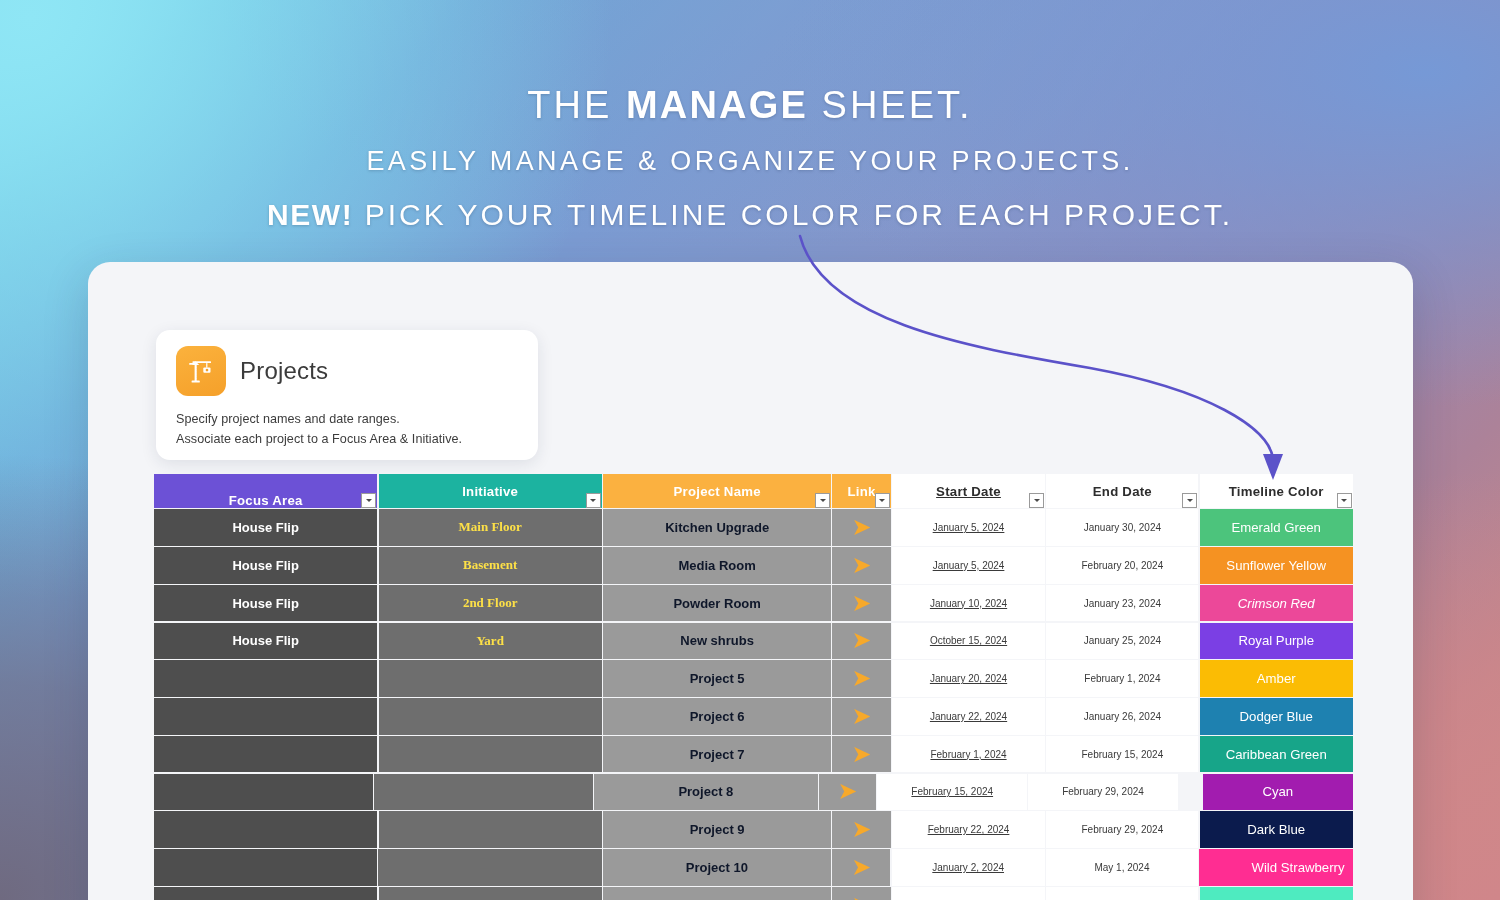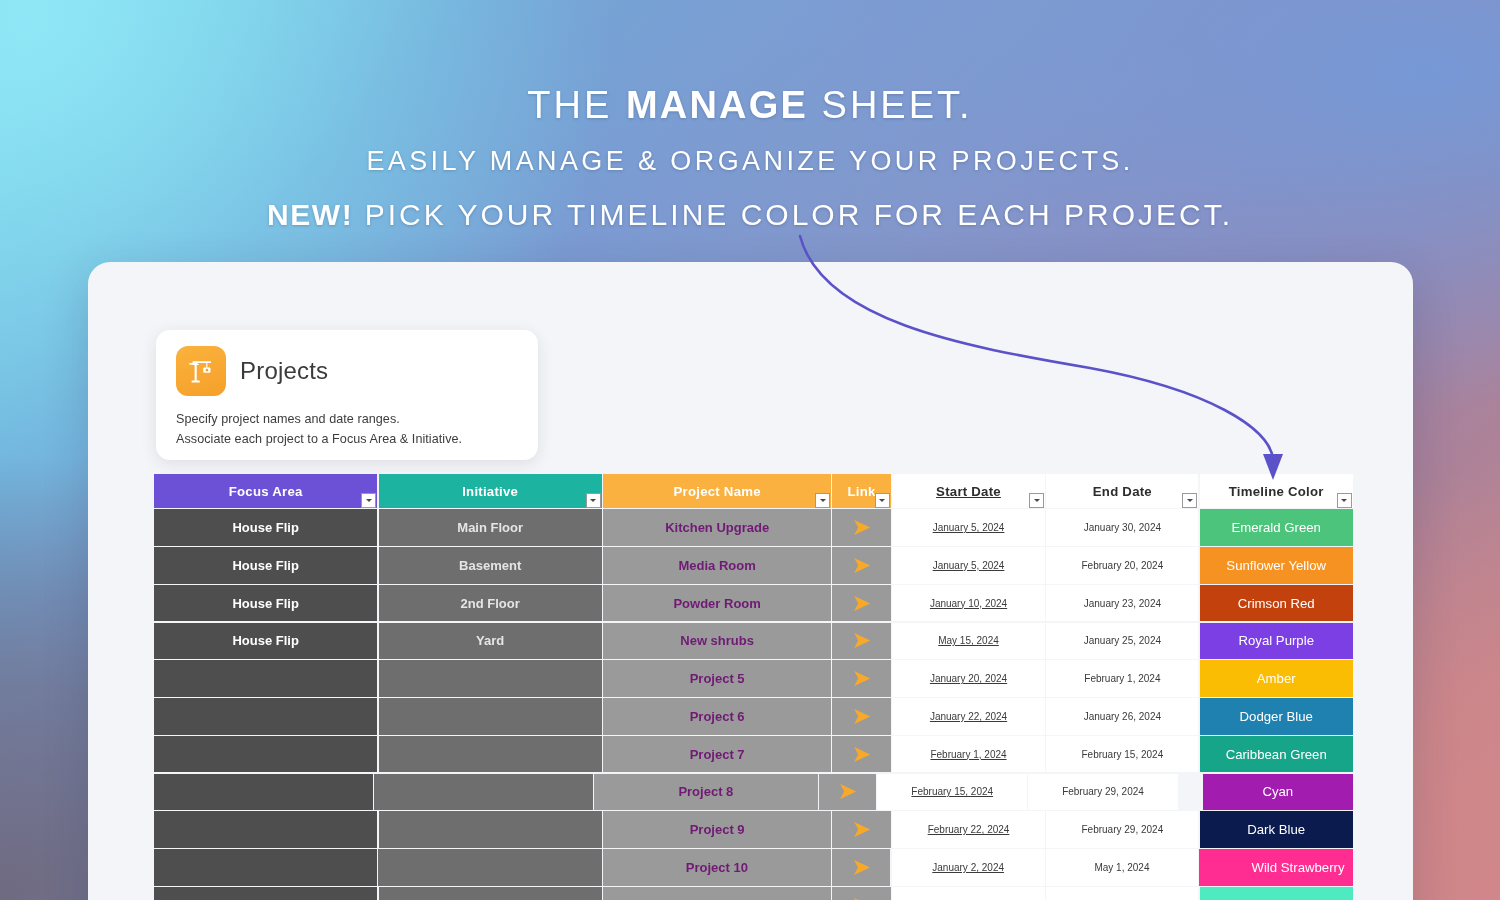--- a/index.html
+++ b/index.html
@@ -172,22 +172,22 @@
   }
   .filter-btn .caret {
     width: 0; height: 0;
     border-left: 3.2px solid transparent;
     border-right: 3.2px solid transparent;
     border-top: 3.6px solid #4a4a4a;
   }
 
   .body-row .cell { margin-right: 1.2px; font-weight: 700; }
   .c-focus.body { background: #4e4e4e; color: #ffffff; }
-  .c-init.body  { background: #6e6e6e; color: #e5e5e5; }
-  .c-proj.body  { background: #9a9a9a; color: #701a75; }
+  .c-init.body  { background: #6e6e6e; color: #fde047; font-family: Liberation Serif, serif; }
+  .c-proj.body  { background: #9a9a9a; color: #0f172a; }
   .c-link.body  { background: #9a9a9a; }
   .c-start.body, .c-end.body {
     background: #ffffff; color: #3a3a3a; font-weight: 400; font-size: 10px;
   }
   .c-color.body { color: #ffffff; font-weight: 400; font-size: 13.2px; }
 
   .link-arrow { font-size: 21px; color: #f7a92b; line-height: 1; transform: translateY(-1px); }
 </style>
 </head>
 <body>
@@ -239,21 +239,21 @@
       <div class="proj-title">Projects</div>
     </div>
     <div class="proj-sub">
       <div>Specify project names and date ranges.</div>
       <div>Associate each project to a Focus Area &amp; Initiative.</div>
     </div>
   </div>
 
   <div class="sheet">
     <div class="hdr-row" id="header-row">
-        <div class="cell hdr c-focus" style="background: rgb(108, 81, 214);">
+        <div class="cell hdr c-focus" style="background: rgb(108, 81, 214); align-items: flex-end;">
           <span>Focus Area</span>
           <div class="filter-btn">
             <span class="caret"></span>
           </div>
         </div>
         <div class="cell hdr c-init" style="background: rgb(28, 179, 160);">
           <span>Initiative</span>
           <div class="filter-btn">
             <span class="caret"></span>
           </div>
@@ -314,30 +314,30 @@
         </div>
         <div class="body-row">
           <div class="cell body c-focus">House Flip</div>
           <div class="cell body c-init">2nd Floor</div>
           <div class="cell body c-proj">Powder Room</div>
           <div class="cell body c-link">
             <span class="link-arrow">➤</span>
           </div>
           <div class="cell body c-start">January 10, 2024</div>
           <div class="cell body c-end">January 23, 2024</div>
-          <div class="cell body c-color" style="background: #c2410c;">Crimson Red</div>
+          <div class="cell body c-color" style="background: #ec4899; font-style: italic;">Crimson Red</div>
         </div>
         <div class="body-row">
           <div class="cell body c-focus">House Flip</div>
           <div class="cell body c-init">Yard</div>
           <div class="cell body c-proj">New shrubs</div>
           <div class="cell body c-link">
             <span class="link-arrow">➤</span>
           </div>
-          <div class="cell body c-start">May 15, 2024</div>
+          <div class="cell body c-start">October 15, 2024</div>
           <div class="cell body c-end">January 25, 2024</div>
           <div class="cell body c-color" style="background: rgb(123, 63, 228);">Royal Purple</div>
         </div>
         <div class="body-row">
           <div class="cell body c-focus"></div>
           <div class="cell body c-init"></div>
           <div class="cell body c-proj">Project 5</div>
           <div class="cell body c-link">
             <span class="link-arrow">➤</span>
           </div>

